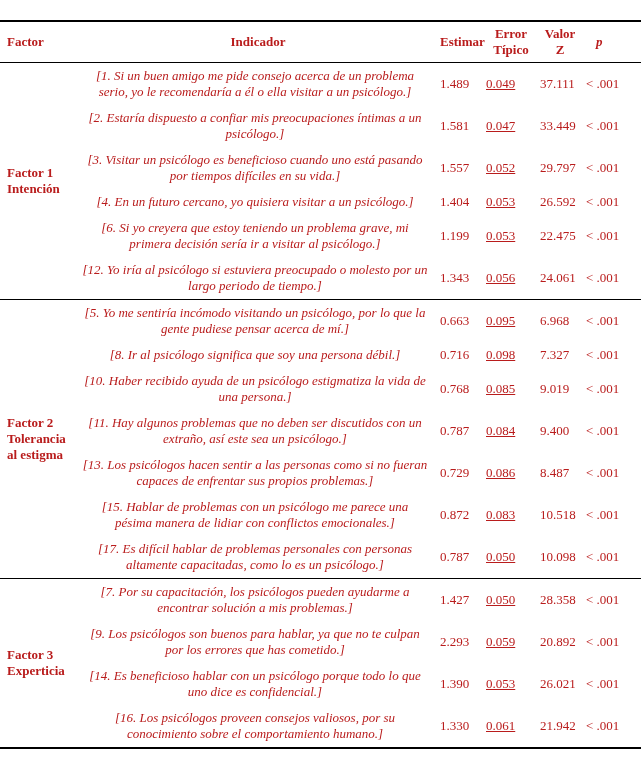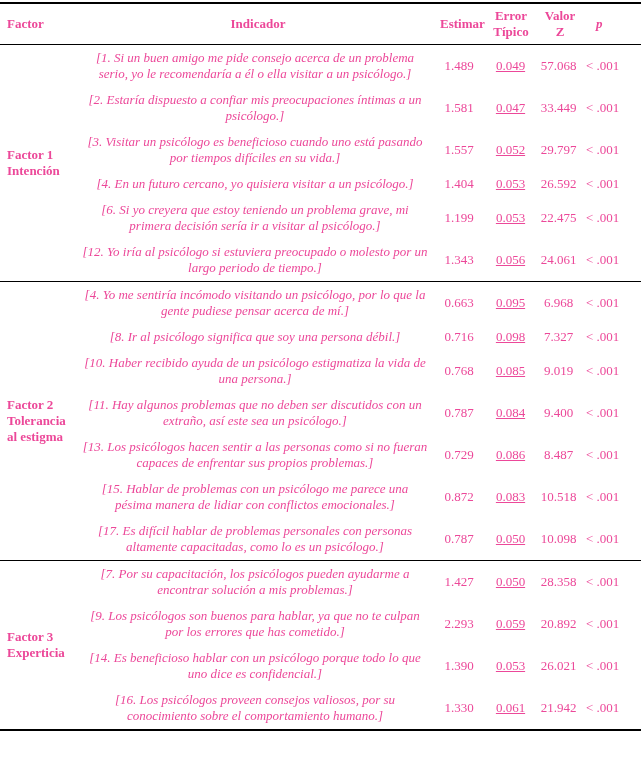--- a/index.html
+++ b/index.html
@@ -6,23 +6,23 @@
     margin: 0;
     padding: 0;
     background: #ffffff;
     width: 641px;
     height: 767px;
     overflow: hidden;
   }
   .page {
     width: 578px;
     box-sizing: border-box;
-    padding-top: 2px;
+    padding-top: 20px;
     font-family: "Liberation Serif", "DejaVu Serif", serif;
-    color: #ec4899;
+    color: #b91c1c;
   }
   table.stats {
     width: 641px;
     table-layout: fixed;
     border-collapse: collapse;
     border-top: 2px solid #000;
     border-bottom: 2px solid #000;
     font-size: 13px;
     line-height: 16px;
   }
@@ -68,21 +68,21 @@
     vertical-align: middle;
     font-weight: bold;
   }
   td.indicator-cell {
     text-align: center;
     padding-left: 4px;
     padding-right: 10px;
     font-style: italic;
   }
   td.num-cell {
-    text-align: center;
+    text-align: left;
     white-space: nowrap;
   }
   td.estimate-cell { padding-right: 6px; }
   td.error-cell    { padding-right: 3px; text-decoration: underline; }
   td.z-cell        { padding-right: 5px; }
   td.p-cell {
     text-align: left;
     padding-left: 4px;
     white-space: nowrap;
   }
@@ -110,21 +110,21 @@
         <th class="h-p">p</th>
       </tr>
     </thead>
 
     <tbody class="group">
       <tr>
         <td class="factor-cell" rowspan="6">Factor 1 Intención</td>
         <td class="indicator-cell">[1. Si un buen amigo me pide consejo acerca de un problema serio, yo le recomendaría a él o ella visitar a un psicólogo.]</td>
         <td class="num-cell estimate-cell">1.489</td>
         <td class="num-cell error-cell">0.049</td>
-        <td class="num-cell z-cell">57.068</td>
+        <td class="num-cell z-cell">37.111</td>
         <td class="p-cell">&lt; .001</td>
       </tr>
       <tr>
         <td class="indicator-cell">[2. Estaría dispuesto a confiar mis preocupaciones íntimas a un psicólogo.]</td>
         <td class="num-cell estimate-cell">1.581</td>
         <td class="num-cell error-cell">0.047</td>
         <td class="num-cell z-cell">33.449</td>
         <td class="p-cell">&lt; .001</td>
       </tr>
       <tr>
@@ -153,21 +153,21 @@
         <td class="num-cell estimate-cell">1.343</td>
         <td class="num-cell error-cell">0.056</td>
         <td class="num-cell z-cell">24.061</td>
         <td class="p-cell">&lt; .001</td>
       </tr>
     </tbody>
 
     <tbody class="group">
       <tr>
         <td class="factor-cell" rowspan="7">Factor 2 Tolerancia al estigma</td>
-        <td class="indicator-cell">[4. Yo me sentiría incómodo visitando un psicólogo, por lo que la gente pudiese pensar acerca de mí.]</td>
+        <td class="indicator-cell">[5. Yo me sentiría incómodo visitando un psicólogo, por lo que la gente pudiese pensar acerca de mí.]</td>
         <td class="num-cell estimate-cell">0.663</td>
         <td class="num-cell error-cell">0.095</td>
         <td class="num-cell z-cell">6.968</td>
         <td class="p-cell">&lt; .001</td>
       </tr>
       <tr>
         <td class="indicator-cell">[8. Ir al psicólogo significa que soy una persona débil.]</td>
         <td class="num-cell estimate-cell">0.716</td>
         <td class="num-cell error-cell">0.098</td>
         <td class="num-cell z-cell">7.327</td>

